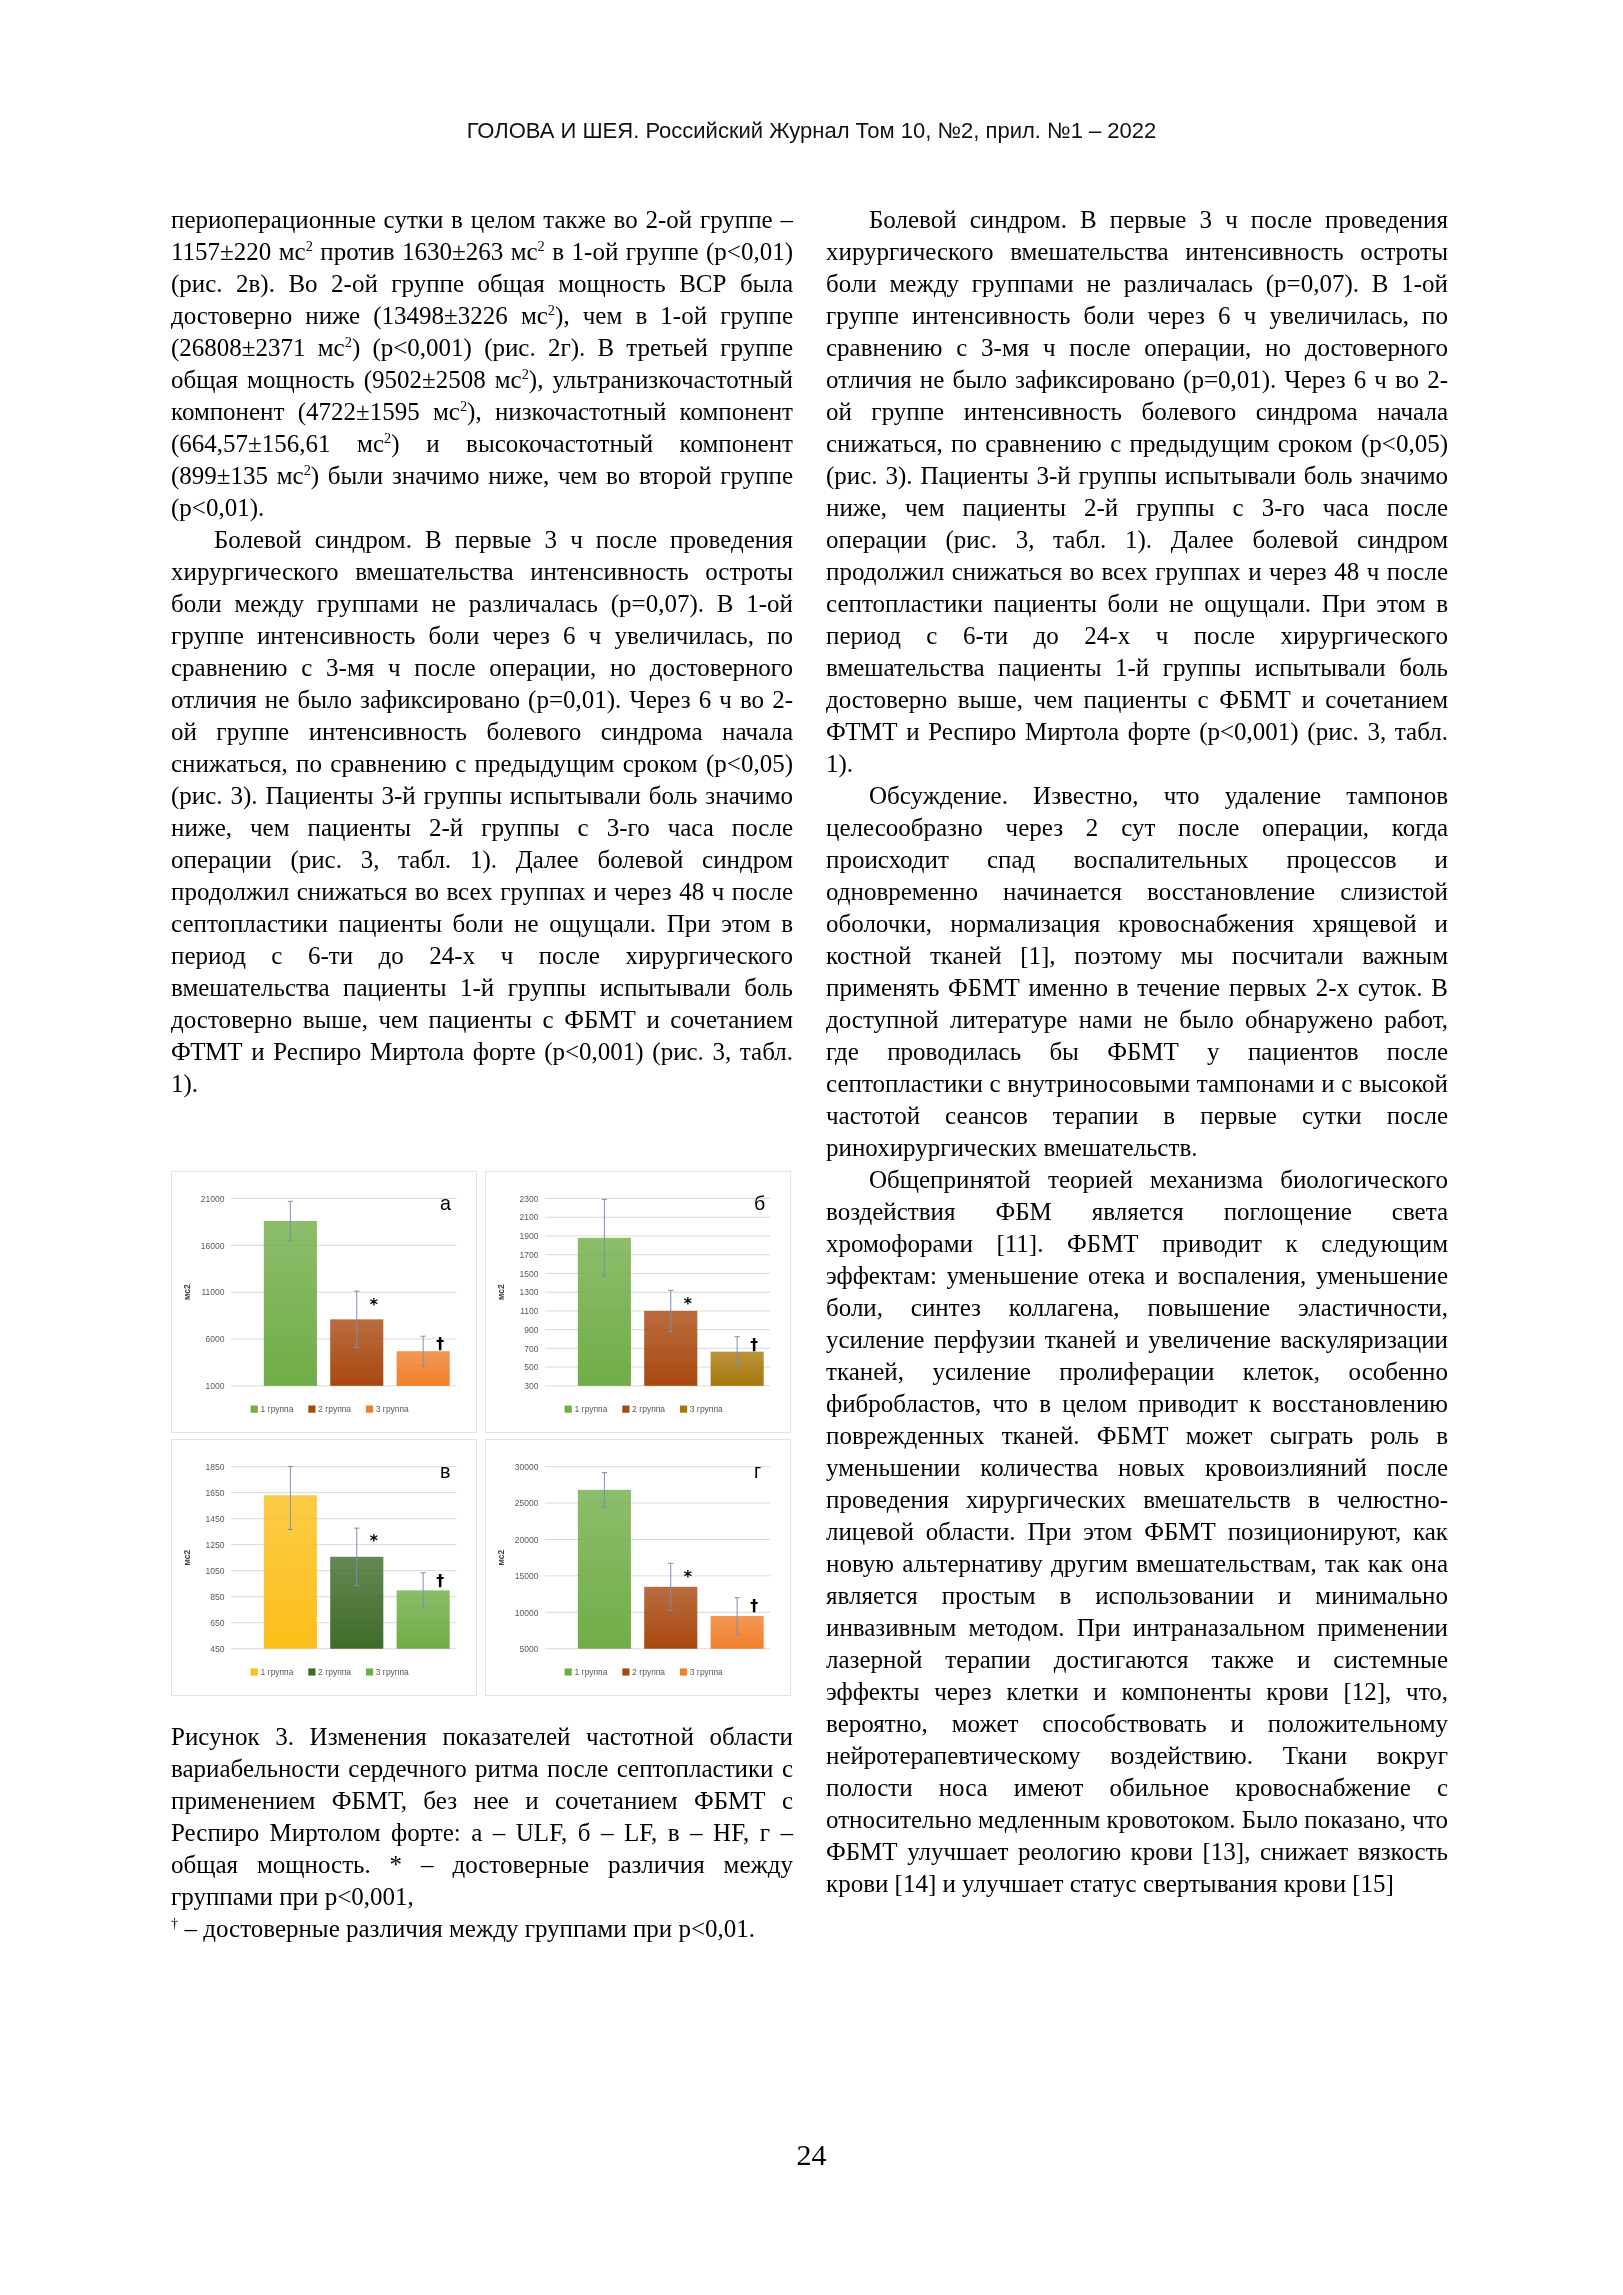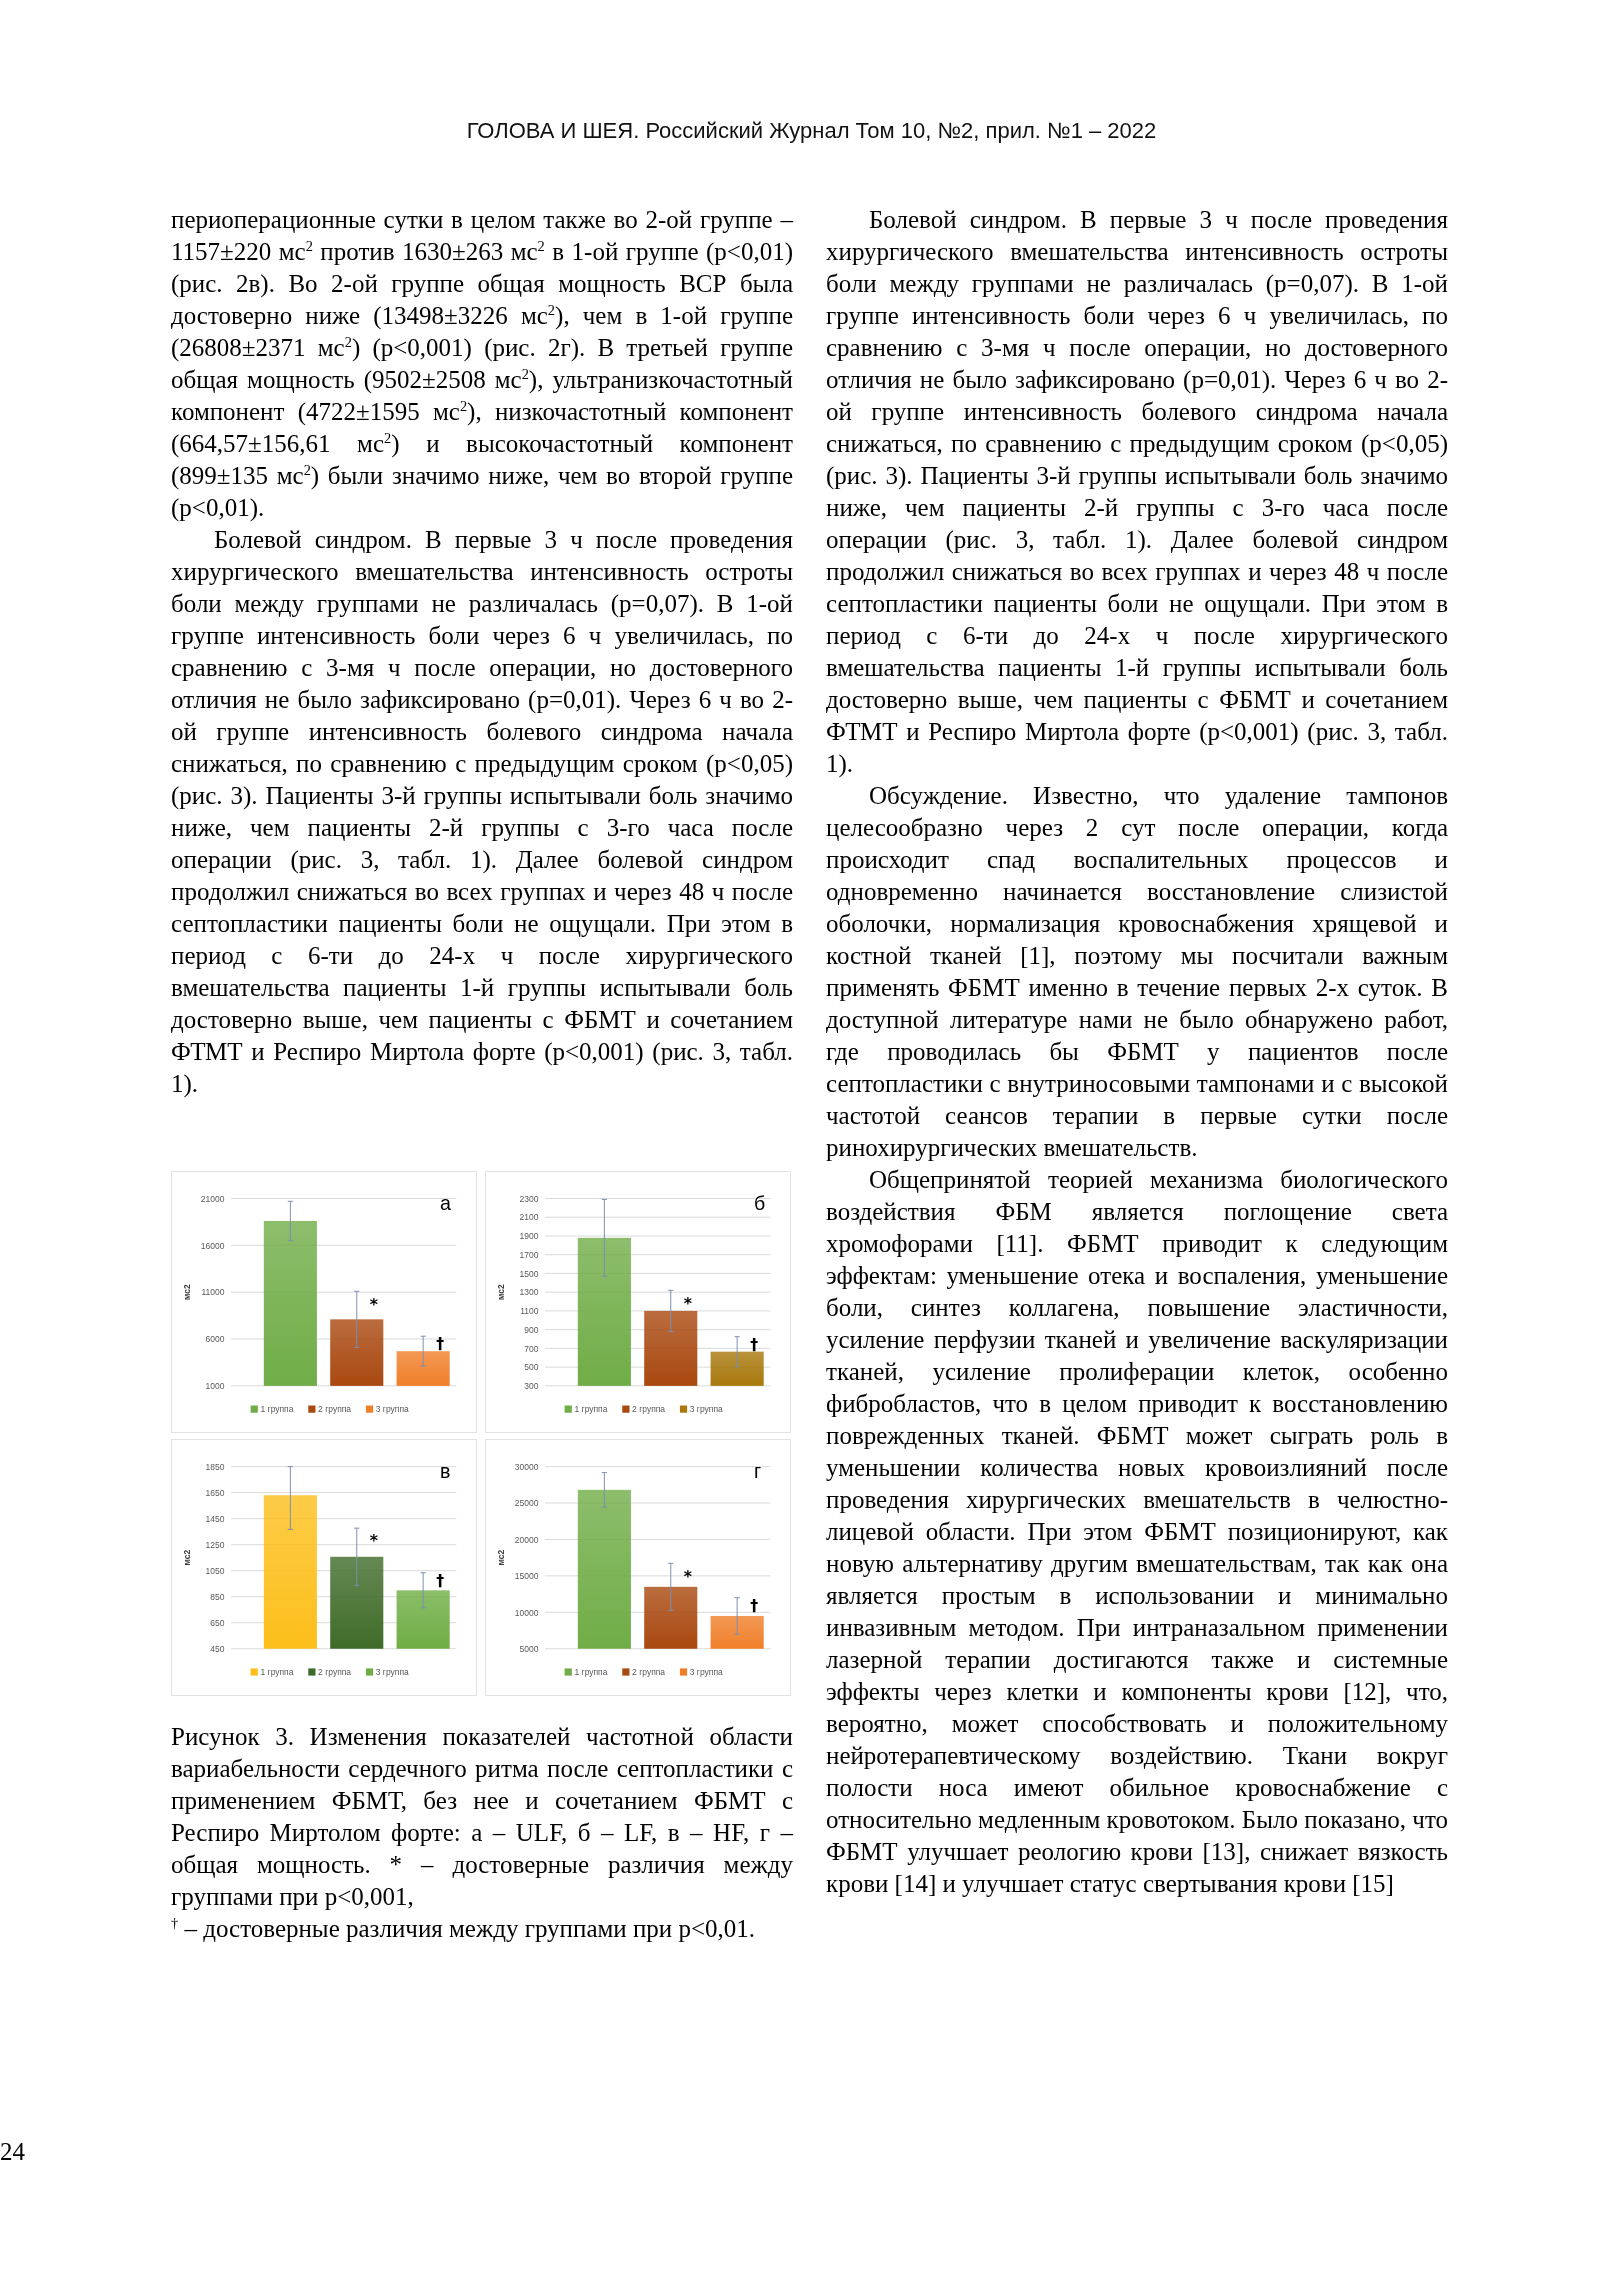--- a/index.html
+++ b/index.html
@@ -10,21 +10,21 @@
   .col p.ind { text-indent:43px; }
   #col-left { left:171px; }
   #col-right { left:826px; }
   .it { }
   .b { font-weight:normal; }
   sup { font-size:14.4px; line-height:0; vertical-align:super; }
   .figure { position:absolute; left:171px; top:1171px; width:622px; height:530px; }
   .chart { position:absolute; background:#fff; border:1.3px solid #e3e3e3; box-sizing:border-box; }
   .chart svg { width:100%; height:100%; display:block; }
   .caption { position:absolute; left:171px; top:1721px; width:622px; font-size:25px; line-height:32px; text-align:justify; }
-  .pagenum { position:absolute; top:2138px; left:0; width:1623px; text-align:left; font-size:25px; }
+  .pagenum { position:absolute; top:2138px; left:0; width:1623px; text-align:center; font-size:30px; }
 </style>
 </head>
 <body>
 
 <div class="header">
   <div>ГОЛОВА И ШЕЯ. Российский Журнал Том 10, №2, прил. №1 – 2022</div>
 </div>
 
 <div class="col" id="col-left">
   <p><span>периоперационные сутки в целом также во 2-ой группе – 1157±220 мс</span><sup>2</sup><span> против 1630±263 мс</span><sup>2</sup><span> в 1-ой группе (р&lt;0,01) (рис. 2в). Во 2-ой группе общая мощность ВСР была достоверно ниже (13498±3226 мс</span><sup>2</sup><span>), чем в 1-ой группе (26808±2371 мс</span><sup>2</sup><span>) (p&lt;0,001) (рис. 2г). В третьей группе общая мощность (9502±2508 мс</span><sup>2</sup><span>), ультранизкочастотный компонент (4722±1595 мс</span><sup>2</sup><span>), низкочастотный компонент (664,57±156,61 мс</span><sup>2</sup><span>) и высокочастотный компонент (899±135 мс</span><sup>2</sup><span>) были значимо ниже, чем во второй группе (р&lt;0,01).</span></p>

